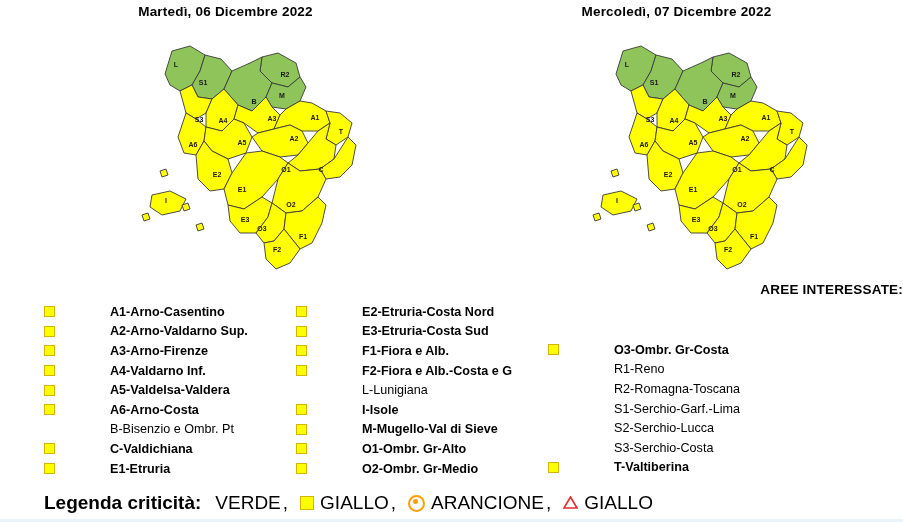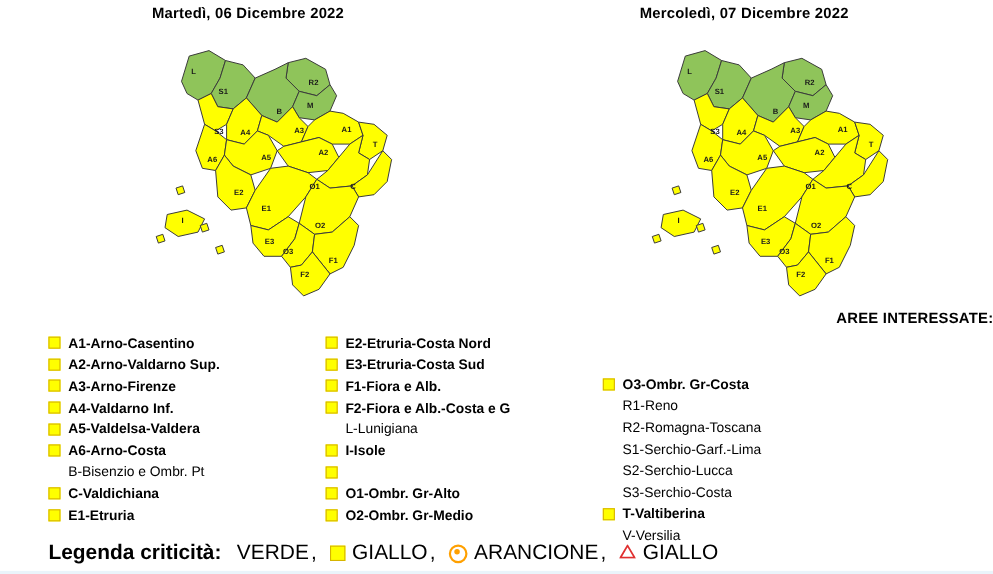--- a/index.html
+++ b/index.html
@@ -48,20 +48,21 @@
     display:flex;
     margin-left:44px;
   }
   .col{width:252px;}
   .col.c3{width:280px;margin-top:38px;}
   .item{
     display:flex;
     align-items:center;
     height:19.6px;
     font-size:12.6px;
+    gap:48px;
   }
   .swatch{
     width:11px;height:11px;
     margin-right:7px;
     flex:0 0 11px;
     box-sizing:border-box;
   }
   .swatch.yellow{background:#ffff00;border:1.3px solid #d6b400;}
   .swatch.none{background:transparent;border:none;}
   .item .label{white-space:nowrap;}
@@ -284,20 +285,21 @@
       <div class="item">
           <span class="swatch none"></span>
           <span class="label">L-Lunigiana</span>
         </div>
       <div class="item bold">
           <span class="swatch yellow"></span>
           <span class="label">I-Isole</span>
         </div>
       <div class="item bold">
           <span class="swatch yellow"></span>
+          <span class="label">M-Mugello-Val di Sieve</span>
         </div>
       <div class="item bold">
           <span class="swatch yellow"></span>
           <span class="label">O1-Ombr. Gr-Alto</span>
         </div>
       <div class="item bold">
           <span class="swatch yellow"></span>
           <span class="label">O2-Ombr. Gr-Medio</span>
         </div>
     </div>
@@ -323,24 +325,20 @@
           <span class="swatch none"></span>
           <span class="label">S2-Serchio-Lucca</span>
         </div>
       <div class="item">
           <span class="swatch none"></span>
           <span class="label">S3-Serchio-Costa</span>
         </div>
       <div class="item bold">
           <span class="swatch yellow"></span>
           <span class="label">T-Valtiberina</span>
-        </div>
-      <div class="item">
-          <span class="swatch none"></span>
-          <span class="label">V-Versilia</span>
         </div>
     </div>
 
   </div>
 </div>
 
 <div class="legend-bottom">
   <span class="lb-title">Legenda criticità:</span>
 
   <span class="lb-item">

